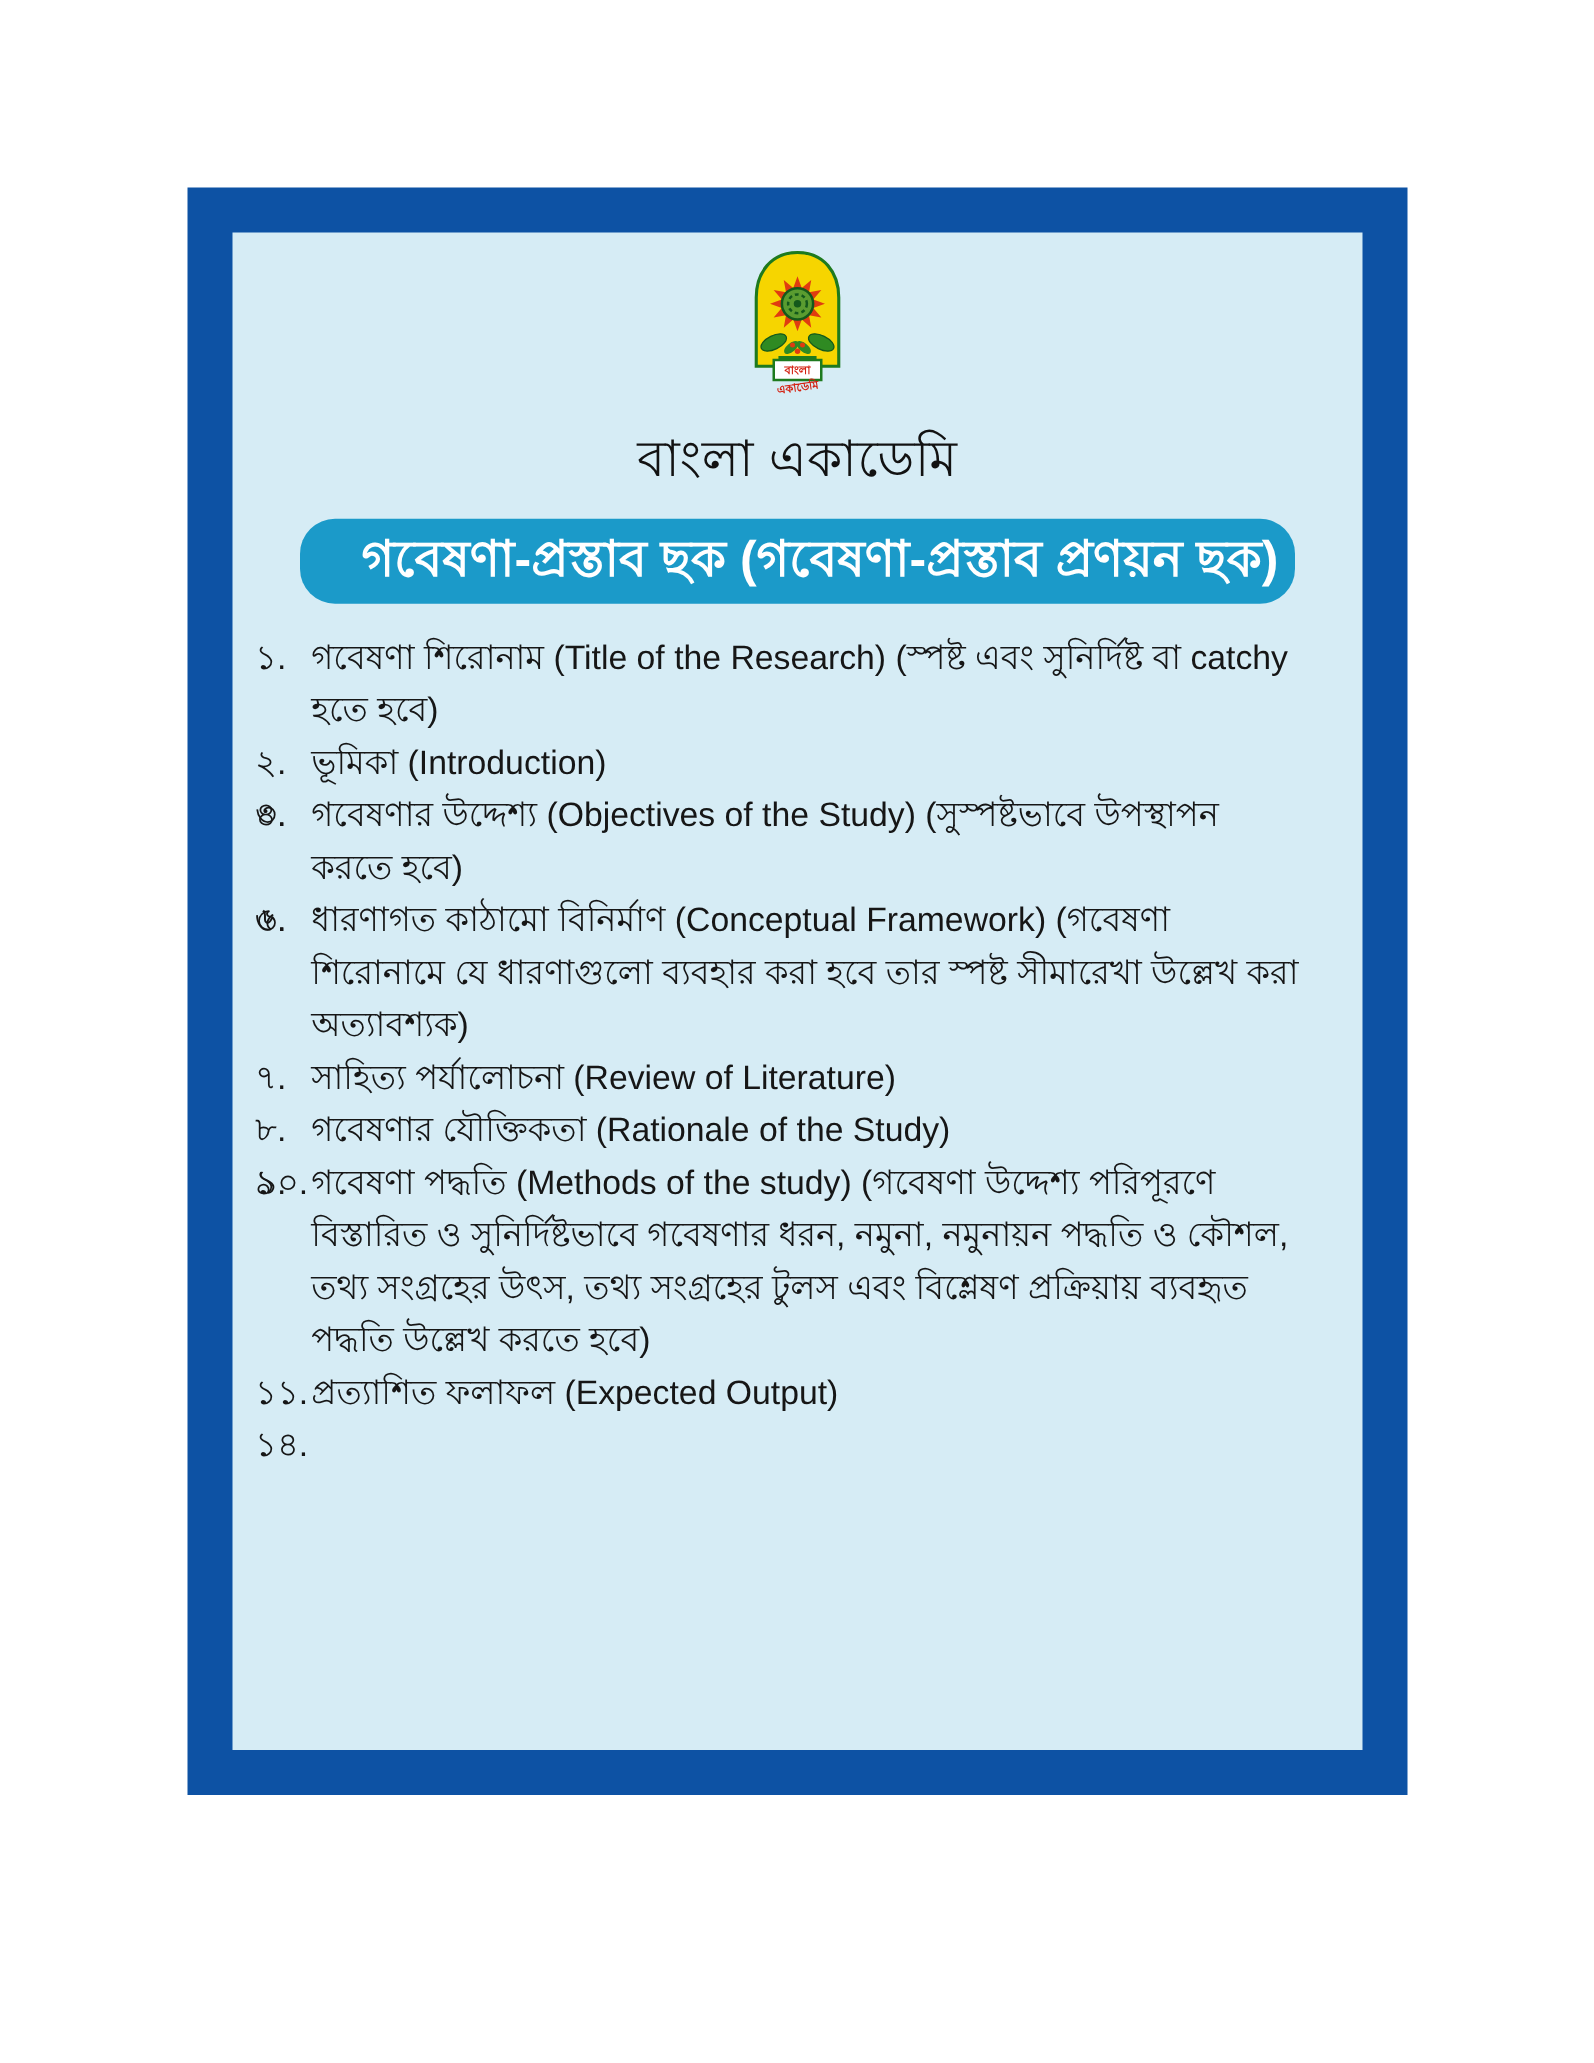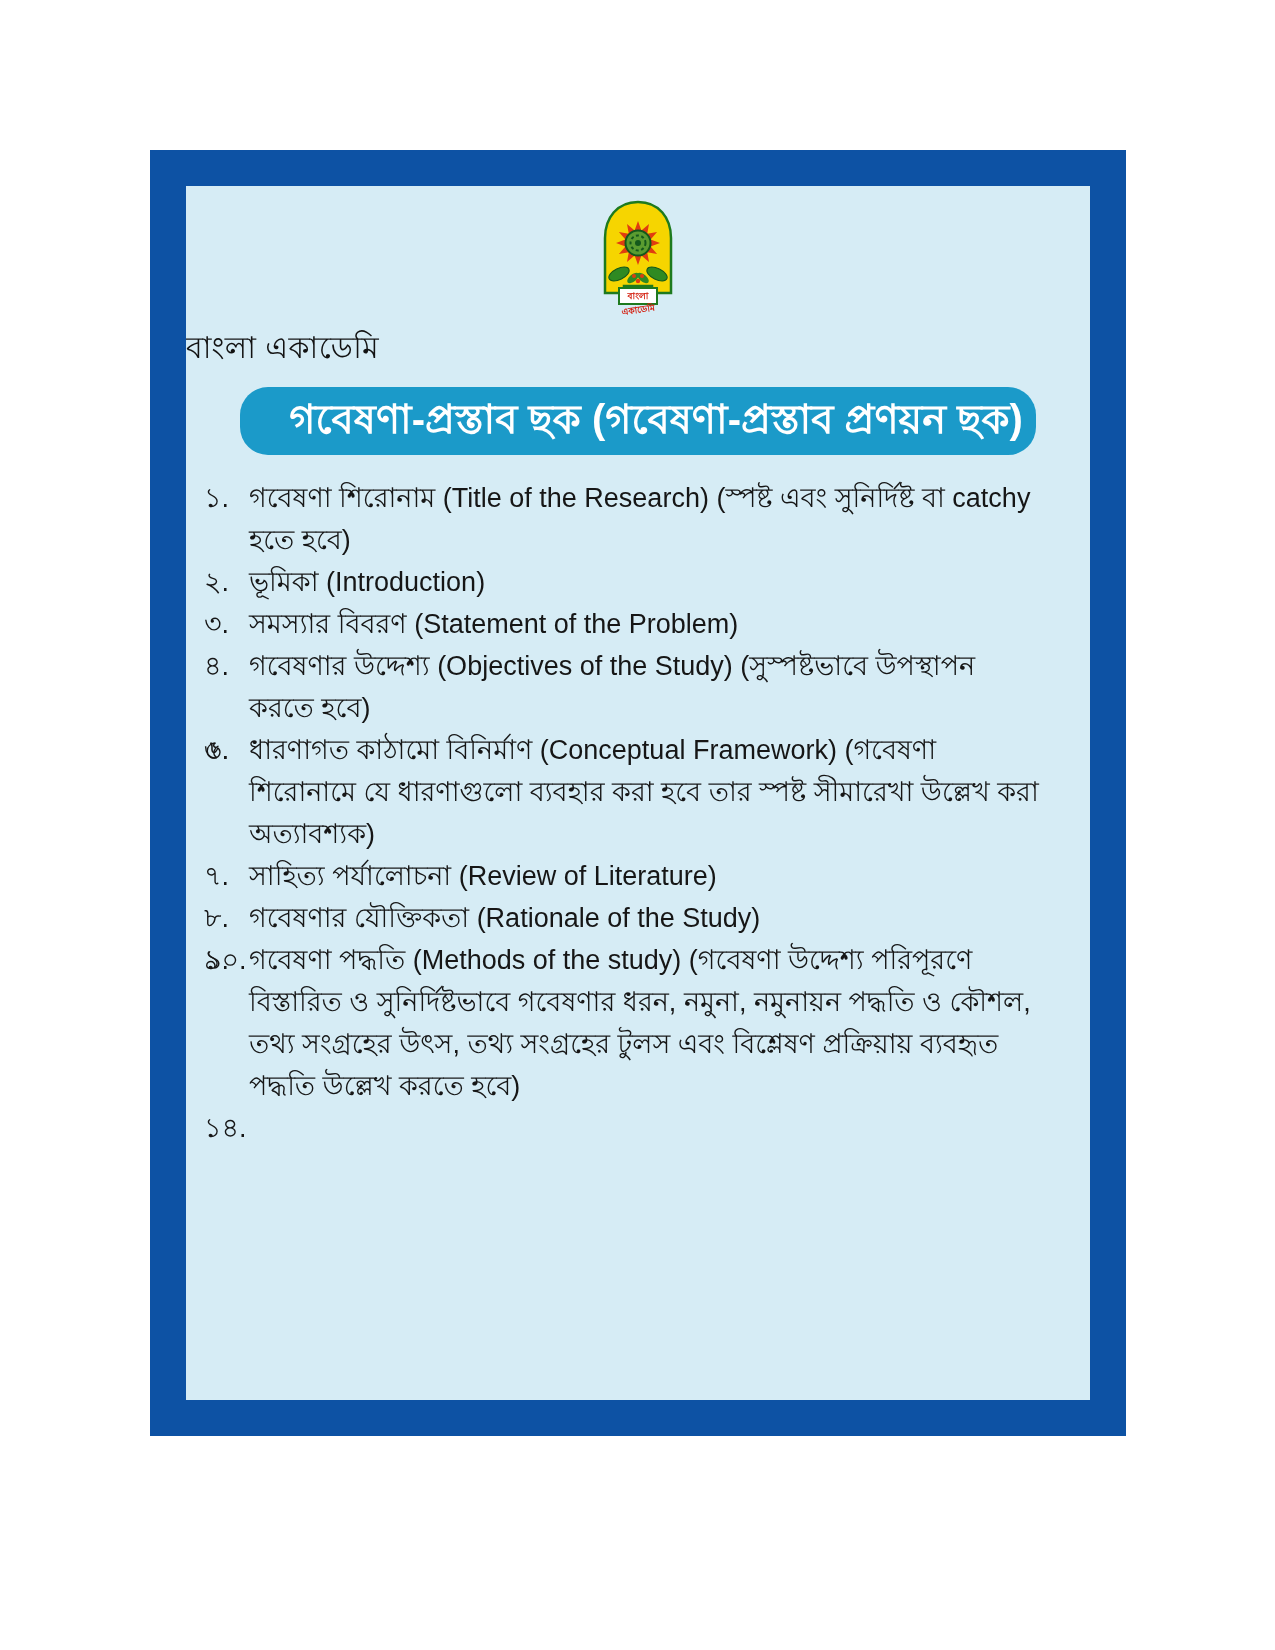--- a/index.html
+++ b/index.html
@@ -15,22 +15,22 @@
   .content {
     position:absolute; inset:36px;
     background:var(--content-bg,#d6ecf5);
     overflow:hidden;
   }
 
   .logo-wrap { display:flex; justify-content:center; margin-top:10px; }
   .logo-svg  { width:104px; height:124px; display:block; }
 
   .org-name {
-    font-size:30px; color:#121212;
-    margin-top:4px; letter-spacing:0.5px;
+    text-align:center; font-size:40px; color:#121212;
+    margin-top:16px; letter-spacing:0.5px;
   }
 
   .title-banner {
     margin:12px auto 0 auto; width:796px; height:68px;
     background:var(--title-banner-bg,#1b9ac9);
     border-radius:28px;
     display:flex; align-items:center; justify-content:center;
   }
   .title-banner .title-text {
     color:var(--title-text,#ffffff); font-size:40px; font-weight:bold;
@@ -92,21 +92,21 @@
 
         <li class="item">
           <span class="num">১.</span><span class="txt">গবেষণা শিরোনাম (Title of the Research) (স্পষ্ট এবং সুনির্দিষ্ট বা catchy হতে হবে)</span>
         </li>
 
         <li class="item">
           <span class="num">২.</span><span class="txt">ভূমিকা (Introduction)</span>
         </li>
 
         <li class="item">
-          <span class="num">৩.</span><span class="txt">সমস্যার বিবরণ (Statement of the Problem)</span>
+          <span class="num">৩.</span>
         </li>
 
         <li class="item">
           <span class="num">৪.</span><span class="txt">গবেষণার উদ্দেশ্য (Objectives of the Study) (সুস্পষ্টভাবে উপস্থাপন করতে হবে)</span>
         </li>
 
         <li class="item">
           <span class="num">৫.</span>
         </li>
 
@@ -123,20 +123,23 @@
         </li>
 
         <li class="item">
           <span class="num">৯.</span>
         </li>
 
         <li class="item">
           <span class="num">১০.</span><span class="txt">গবেষণা পদ্ধতি (Methods of the study) (গবেষণা উদ্দেশ্য পরিপূরণে বিস্তারিত ও সুনির্দিষ্টভাবে গবেষণার ধরন, নমুনা, নমুনায়ন পদ্ধতি ও কৌশল, তথ্য সংগ্রহের উৎস, তথ্য সংগ্রহের টুলস এবং বিশ্লেষণ প্রক্রিয়ায় ব্যবহৃত পদ্ধতি উল্লেখ করতে হবে)</span>
         </li>
 
+        <li class="item">
+          <span class="num">১১.</span><span class="txt">প্রত্যাশিত ফলাফল (Expected Output)</span>
+        </li>
 
 
 
         <li class="item">
           <span class="num">১৪.</span>
         </li>
 
     </ol>
 
   </div>

